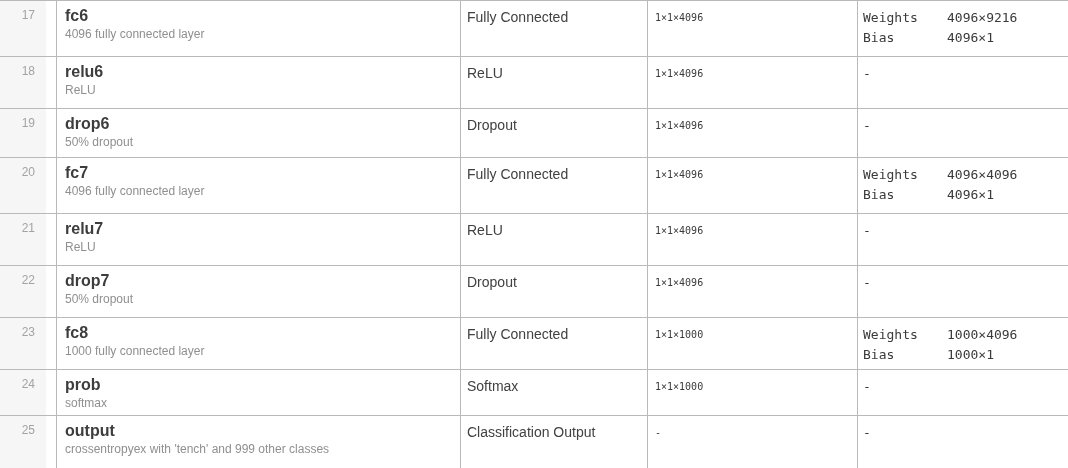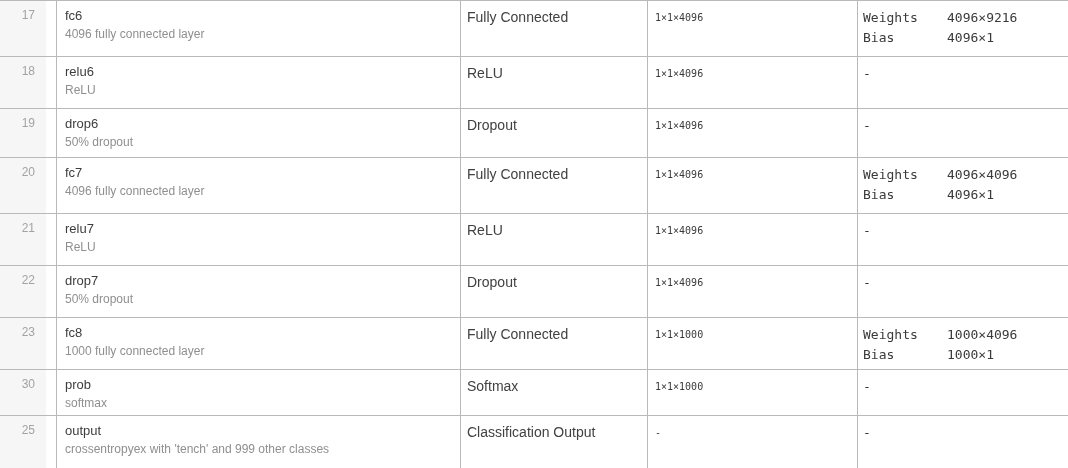--- a/index.html
+++ b/index.html
@@ -29,21 +29,21 @@
     position:absolute;left:0;top:0;bottom:0;width:46px;
     background:#f6f6f6;
     display:flex;justify-content:flex-end;
     padding:7px 11px 0 0;box-sizing:border-box;
     font-size:12px;color:#a3a3a3;
   }
   .c-name{
     border-right:1.5px solid #b9b9b9;
     padding:6px 8px 4px 8px;
   }
-  .lname{font-size:13px;line-height:18px;color:#3d3d3d;}
+  .lname{font-size:16px;line-height:18px;color:#3d3d3d;font-weight:bold;}
   .ldesc{font-size:12px;line-height:16px;color:#8f8f8f;margin-top:1px;}
   .c-type{
     border-right:1.5px solid #b9b9b9;
     padding:7px 18px 4px 6px;
     font-size:14px;line-height:18px;color:#414141;
   }
   .c-act{
     border-right:1.5px solid #b9b9b9;
     padding:8px 6px 4px 7px;
     font-family:"DejaVu Sans Mono", monospace;
@@ -194,21 +194,21 @@
         <div class="lrow">
           <span>Bias</span>
           <span>1000×1</span>
         </div>
       </div>
     </div>
 
     <div class="row h8">
       <div class="cell c-num">
         <div class="numband">
-            <span>30</span>
+            <span>24</span>
           </div>
       </div>
       <div class="cell c-name">
         <div class="lname">prob</div>
         <div class="ldesc">softmax</div>
       </div>
       <div class="cell c-type">Softmax</div>
       <div class="cell c-act">1×1×1000</div>
       <div class="cell c-learn">-</div>
     </div>

